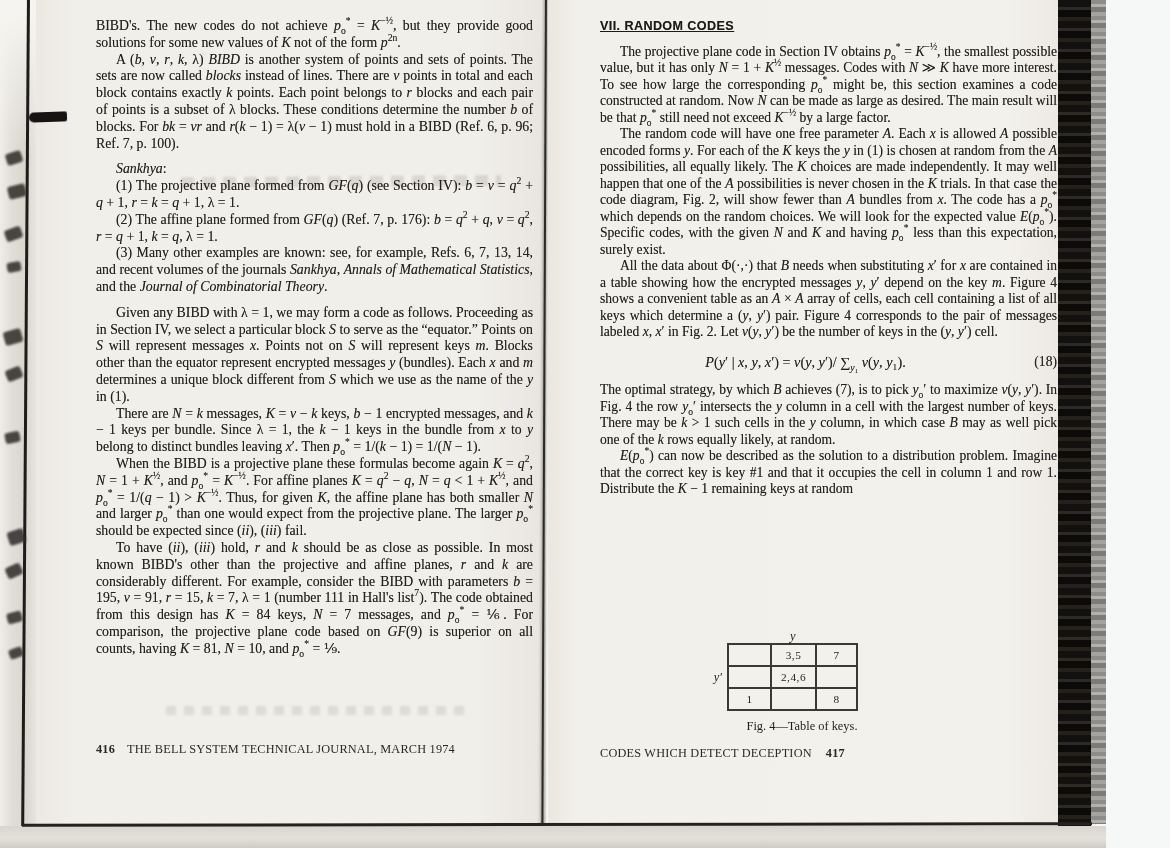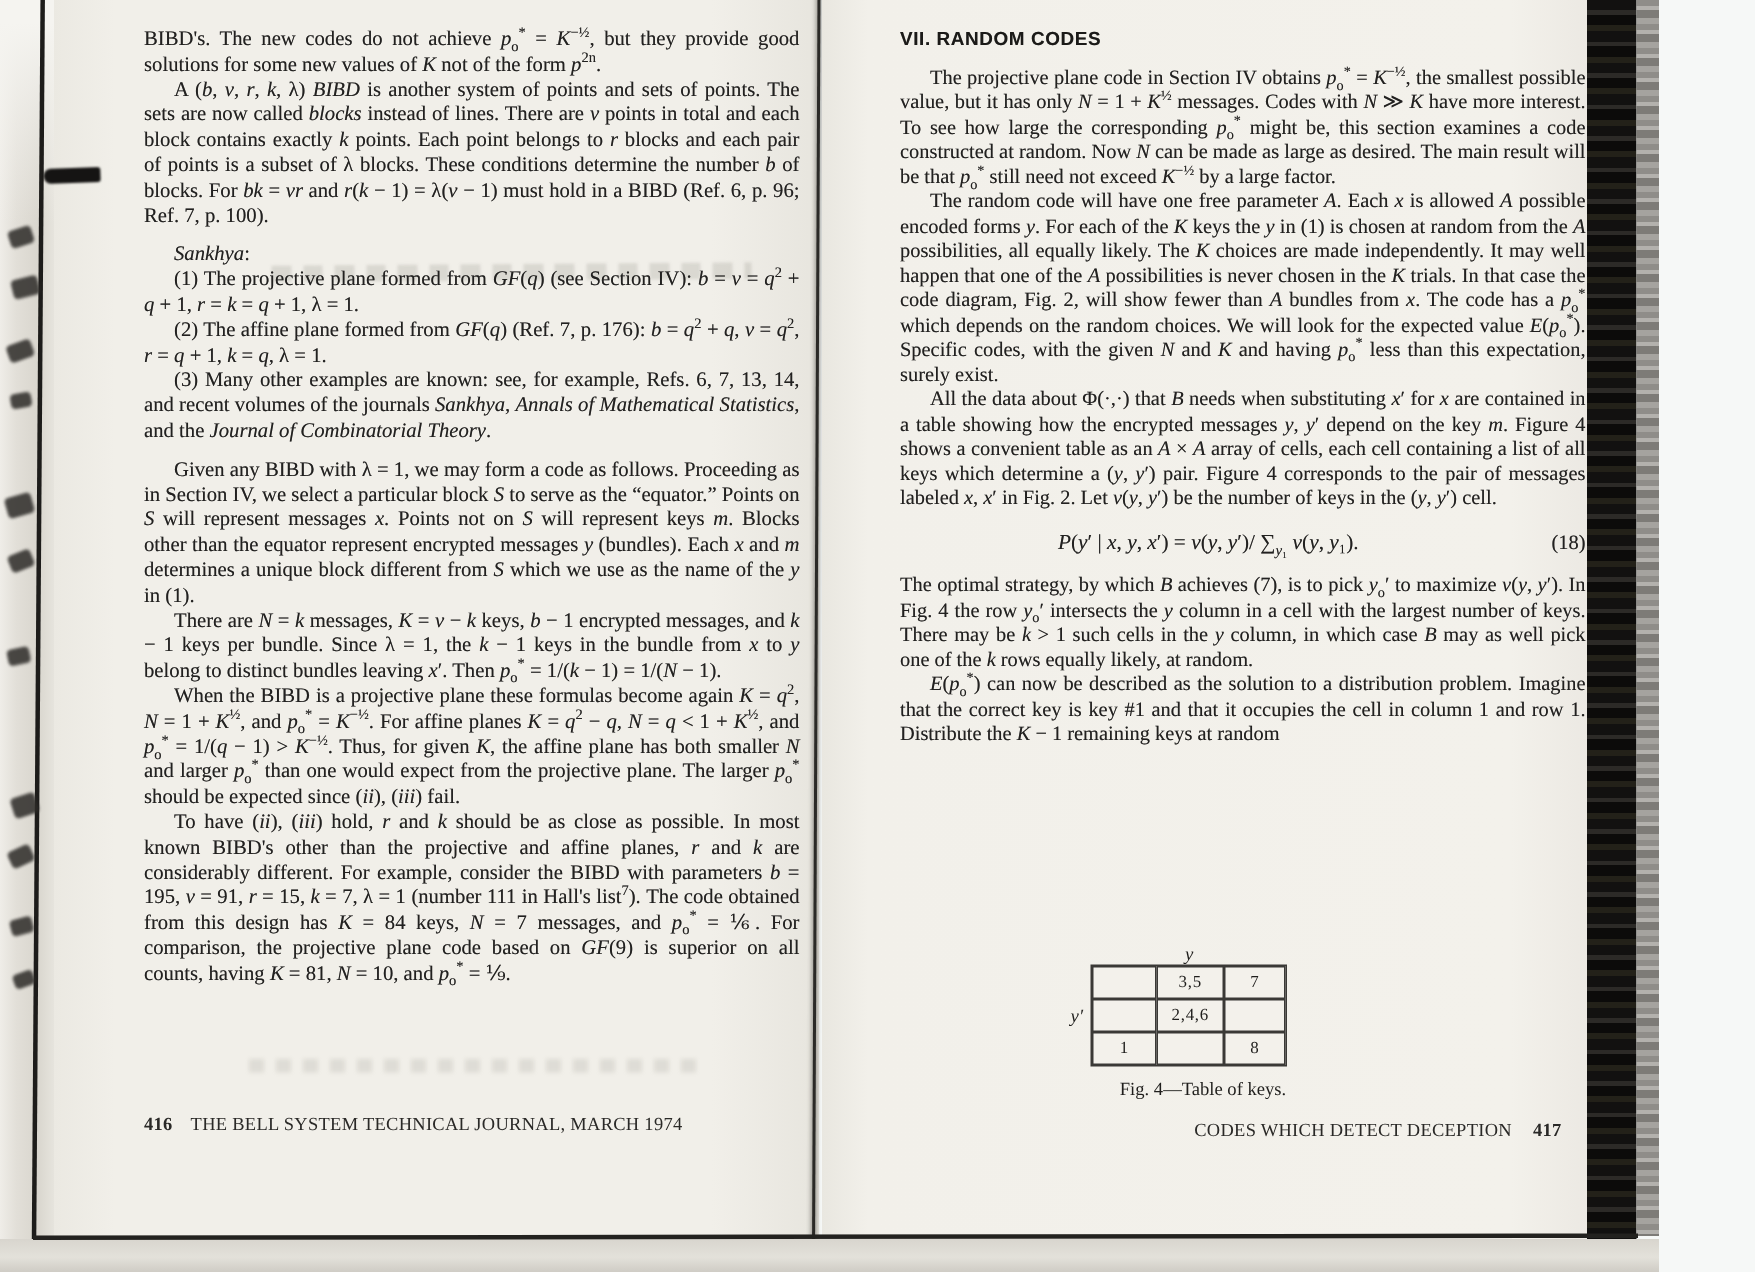--- a/index.html
+++ b/index.html
@@ -52,21 +52,21 @@
   }
   .left-col{left:60px;top:18px;width:437px;}
   .right-col{left:52px;top:18px;width:457px;font-size:13.6px;line-height:16.5px;}
   p{margin:0;text-indent:20px;}
   p.noindent{text-indent:0;}
   .examples-head{margin-top:9px;font-style:normal;}
   .after-examples{margin-top:9px;}
   .section-heading{
     font-family:"Liberation Sans","DejaVu Sans",sans-serif;
     font-weight:bold;font-size:12.6px;letter-spacing:.4px;
-    margin:0 0 9px 0;color:#1b1a18;
+    margin:0 0 9px 0;color:#1b1a18;text-decoration:underline;
   }
   sup{font-size:.7em;line-height:0;}
   sub{font-size:.7em;line-height:0;}
   
   .equation{
     display:flex;align-items:center;
     margin:13px 0 12px 0;text-indent:0;font-family:Liberation Serif, serif;
   }
   .eq-body{flex:1;text-align:center;font-size:14.2px;}
   .eq-number{width:46px;text-align:right;font-size:13.6px;}
@@ -85,21 +85,21 @@
     font-size:11.3px;letter-spacing:.5px;
   }
   .fig-caption{margin-top:8px;margin-left:24px;text-align:center;width:160px;font-size:12.4px;}
   
   .footer{
     position:absolute;top:742px;
     font-family:Liberation Serif, serif;
     font-size:12.3px;color:#2a2927;letter-spacing:.2px;
   }
   .footer-left{left:60px;width:437px;text-align:left;}
-  .footer-right{left:36px;width:457px;text-align:right;top:746px;}
+  .footer-right{left:52px;width:457px;text-align:left;top:746px;}
   .footer .pgnum{font-weight:bold;}
   .footer-left .pgnum{margin-right:12px;}
   .footer-right .pgnum{margin-left:14px;}
   
   .ink-smudge{
     position:absolute;left:-7px;top:112px;width:38px;height:10px;
     background:#151413;border-radius:5px 2px 2px 5px;
     filter:blur(.6px);transform:rotate(-2deg);
   }
   .ghost-smudge{

